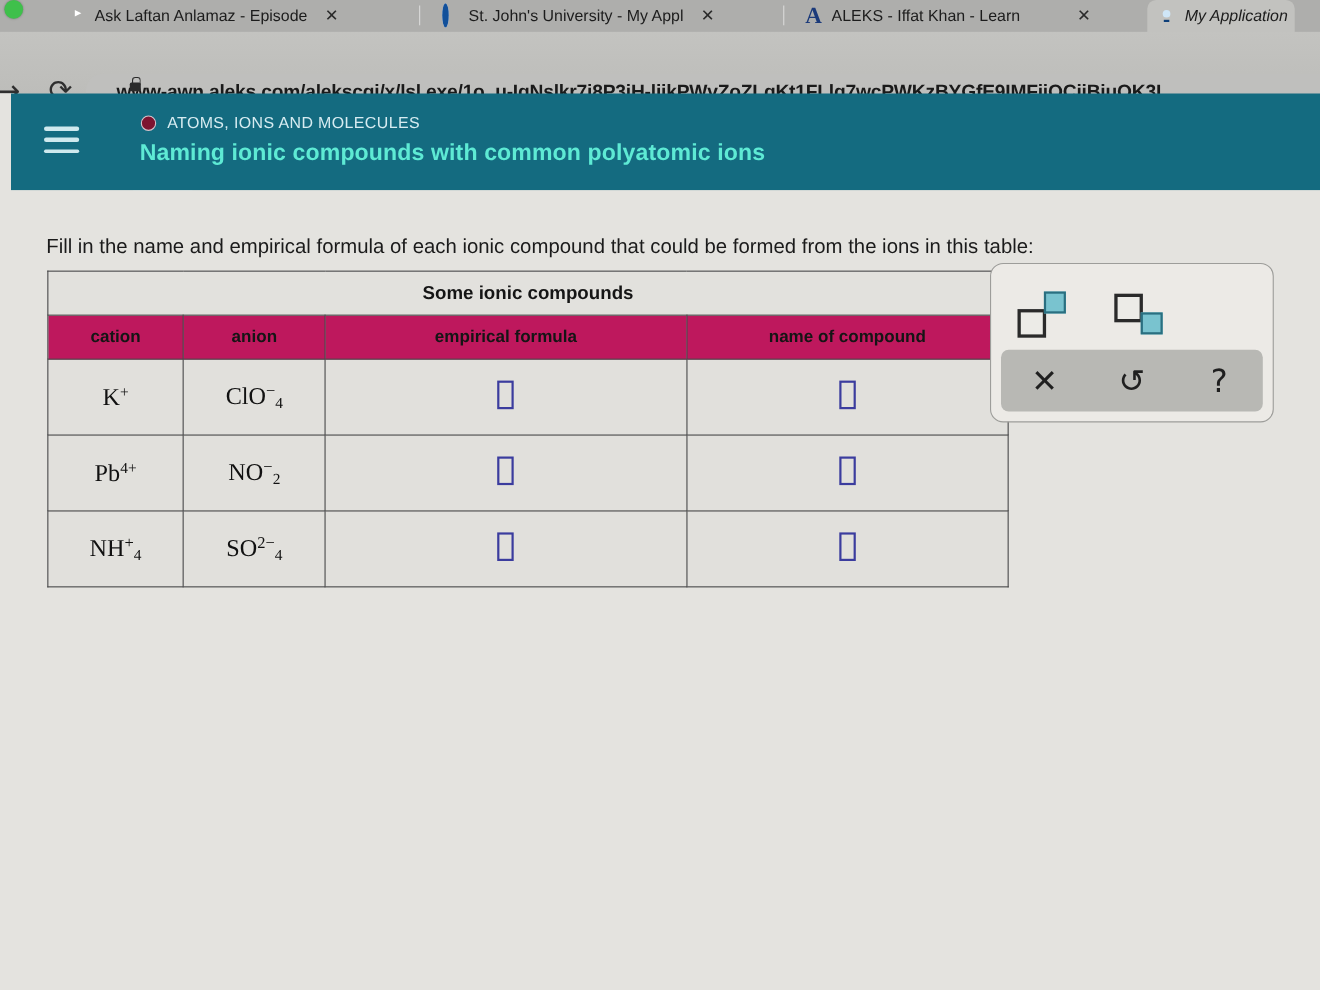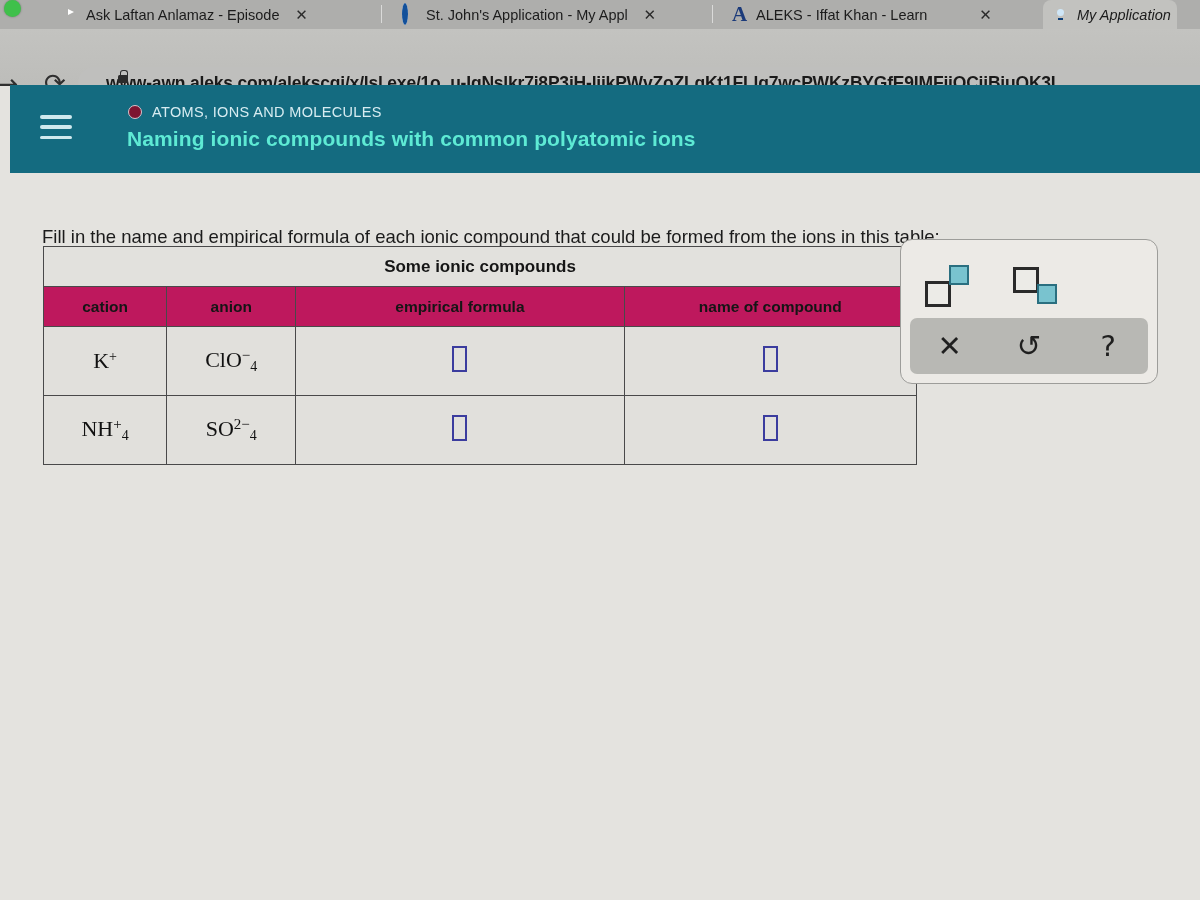--- a/index.html
+++ b/index.html
@@ -140,21 +140,21 @@
     display: flex; align-items: center; justify-content: center;
   }
   #chevron-tab svg { display:block; }
 
   
   #page-body {
     position: absolute; top: 173px; left: 0; width: 1200px; height: 727px;
     background: #e4e3df;
   }
   #prompt-text {
-    position: absolute; left: 42px; top: 53px;
+    position: absolute; left: 42px; top: 40px;
     font-size: 18.5px; color: #1b1b1b; white-space: nowrap;
   }
 
   
   #ionic-table {
     position: absolute; left: 43px; top: 73px;
     width: 874px;
     border-collapse: collapse;
     background: #e0dfdb;
   }
@@ -243,21 +243,21 @@
 
     <div class="tab" style="left:52px;">
       <span class="favicon"><span class="fav-yt"></span></span>
       <span class="tab-title">Ask Laftan Anlamaz - Episode</span>
       <span class="tab-close">✕</span>
     </div>
     <div class="tab-sep" style="left:381px;"></div>
 
     <div class="tab" style="left:392px;">
       <span class="favicon"><span class="fav-ring"></span></span>
-      <span class="tab-title">St. John's Application - My Appl</span>
+      <span class="tab-title">St. John's University - My Appl</span>
       <span class="tab-close">✕</span>
     </div>
     <div class="tab-sep" style="left:712px;"></div>
 
     <div class="tab" style="left:722px;">
       <span class="favicon"><span class="fav-A">A</span></span>
       <span class="tab-title">ALEKS - Iffat Khan - Learn</span>
       <span class="tab-close" style="margin-left:44px;">✕</span>
     </div>
 
@@ -320,20 +320,34 @@
         <span class="formula"><span>ClO</span><sup class="ssup">−</sup><sub>4</sub></span>
       </td>
       <td>
         <span class="answer-box"></span>
       </td>
       <td>
         <span class="answer-box"></span>
       </td>
     </tr>
 
+    <tr class="data-row">
+      <td>
+        <span class="formula"><span>Pb</span><sup>4+</sup></span>
+      </td>
+      <td>
+        <span class="formula"><span>NO</span><sup class="ssup">−</sup><sub>2</sub></span>
+      </td>
+      <td>
+        <span class="answer-box"></span>
+      </td>
+      <td>
+        <span class="answer-box"></span>
+      </td>
+    </tr>
 
     <tr class="data-row">
       <td>
         <span class="formula"><span>NH</span><sup class="ssup">+</sup><sub>4</sub></span>
       </td>
       <td>
         <span class="formula"><span>SO</span><sup class="ssup">2−</sup><sub>4</sub></span>
       </td>
       <td>
         <span class="answer-box"></span>

